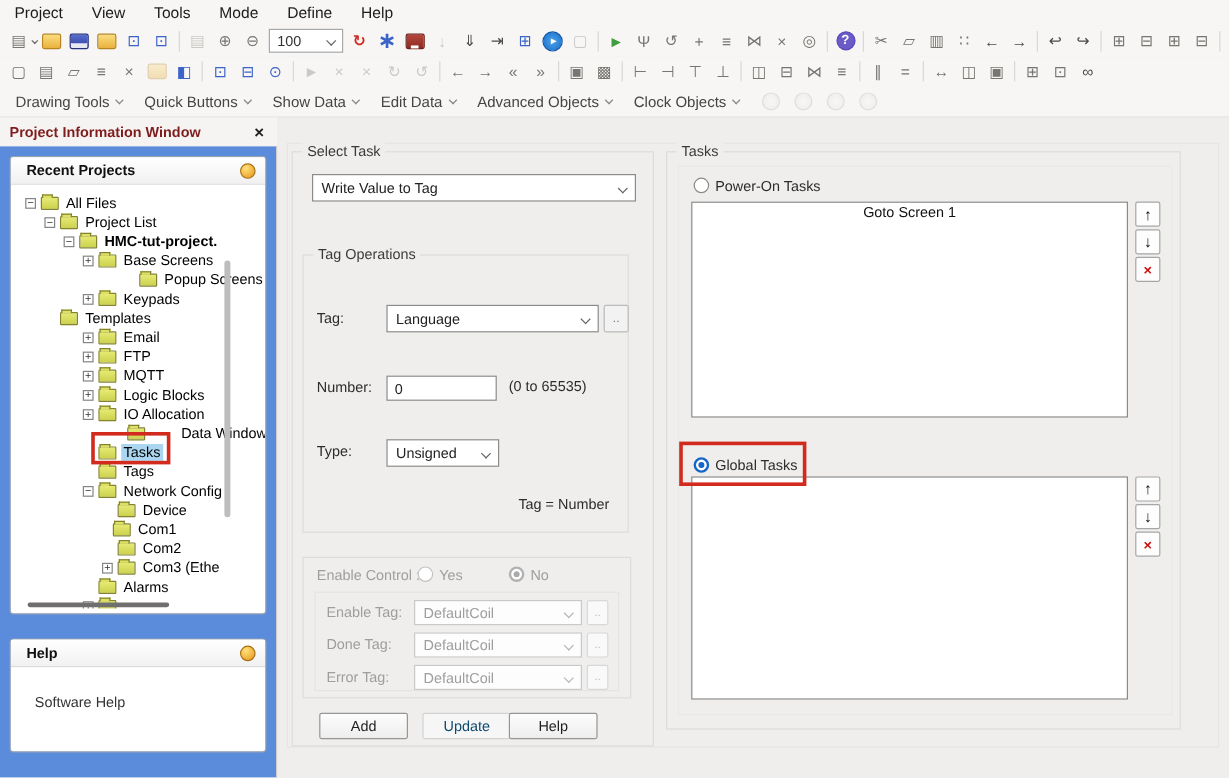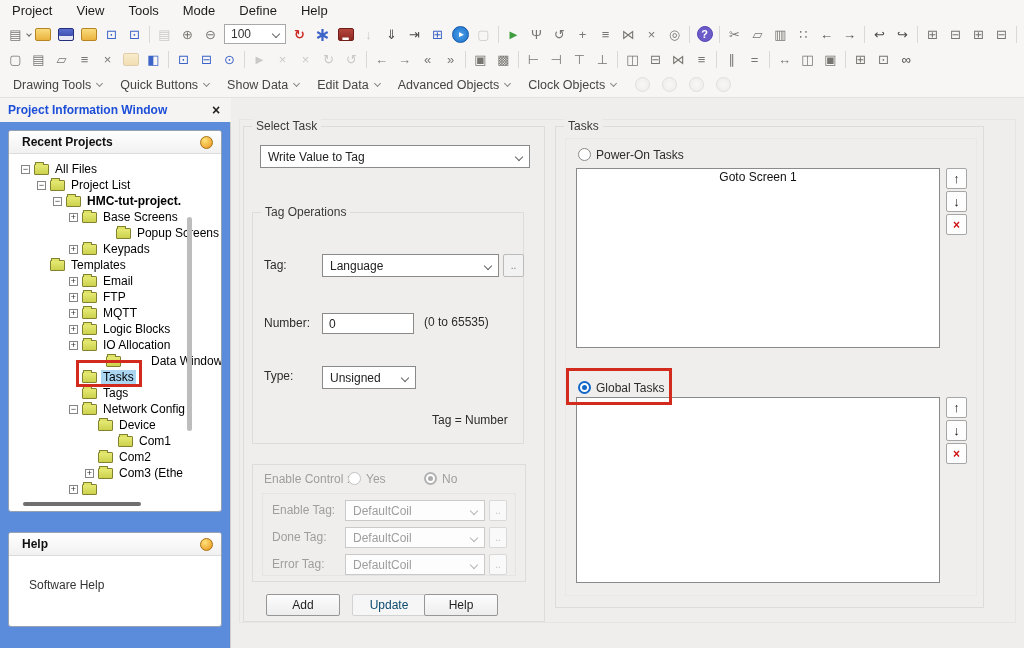--- a/index.html
+++ b/index.html
@@ -29,21 +29,21 @@
   .chip.circ{width:15px;height:15px;border-radius:50%;background:radial-gradient(#fbfbfb,#d9d9d9);border:1px solid #b2b2b2;}
   .chev{display:inline-block;width:6px;height:6px;border-right:1.5px solid #666;border-bottom:1.5px solid #666;transform:rotate(45deg);flex:none;}
   .tb-caret{display:inline-flex;align-items:center;justify-content:center;width:11px;height:22px;}
   .tb-caret .chev{width:4px;height:4px;}
   .tb-combo{display:inline-flex;align-items:center;justify-content:space-between;width:62px;height:20px;background:#fff;border:1px solid #a8a8a8;padding:0 6px;font-size:12px;color:#333;margin:0 2px;flex:none;}
   .tb-btn{display:inline-flex;align-items:center;gap:6px;padding:3px 9px;font-size:12.5px;color:#454545;flex:none;}
   .tb-btn .chev{width:5px;height:5px;border-color:#888;margin-top:-2px;}
 
   
   .pi-header{position:absolute;left:0;top:98px;width:231px;height:24px;background:#f5f4f2;display:flex;align-items:center;}
-  .pi-title{font-size:12px;font-weight:bold;color:#1d4ed8;padding-left:8px;flex:1;}
+  .pi-title{font-size:12px;font-weight:bold;color:#7f1d1d;padding-left:8px;flex:1;}
   .pi-close{width:18px;height:18px;display:flex;align-items:center;justify-content:center;font-size:14px;font-weight:bold;color:#222;margin-right:6px;}
   .blue-panel{position:absolute;left:0;top:122px;width:231px;height:526px;background:#5b8cdb;border-right:1px solid #cfcecb;}
   .white-box{position:absolute;left:8px;width:214px;background:#fff;border:1px solid #96a2b4;border-radius:3px;overflow:hidden;}
   #recent-box{top:8px;height:382px;}
   #help-box{top:410px;height:95px;}
   .wb-header{height:23px;border-bottom:1px solid #dcdcdc;background:linear-gradient(#ffffff,#f1f1f1);display:flex;align-items:center;}
   .wb-title{font-size:12px;font-weight:bold;color:#101010;padding-left:13px;flex:1;}
   .orange-dot{width:13px;height:13px;border-radius:50%;background:radial-gradient(circle at 35% 30%,#ffe27a,#e89318);border:1px solid #a86f10;margin-right:8px;}
   .tree{position:absolute;top:24px;left:0;right:0;height:352px;overflow:hidden;padding-top:6px;}
   .tree-row{display:flex;align-items:center;height:16px;white-space:nowrap;}
@@ -350,34 +350,39 @@
         <div class="tree-row" style="padding-left: 60px;">
           <span class="exp">−</span>
           <span class="folder-ic"></span>
           <span class="tree-label">Network Config</span>
         </div>
         <div class="tree-row" style="padding-left: 76px;">
           <span class="exp-sp"></span>
           <span class="folder-ic"></span>
           <span class="tree-label">Device</span>
         </div>
-        <div class="tree-row" style="padding-left: 96px;">
+        <div class="tree-row" style="padding-left: 72px;">
           <span class="exp-sp"></span>
           <span class="folder-ic"></span>
           <span class="tree-label">Com1</span>
         </div>
         <div class="tree-row" style="padding-left: 76px;">
           <span class="exp-sp"></span>
           <span class="folder-ic"></span>
           <span class="tree-label">Com2</span>
         </div>
         <div class="tree-row" style="padding-left: 76px;">
           <span class="exp">+</span>
           <span class="folder-ic"></span>
           <span class="tree-label">Com3 (Ethe</span>
+        </div>
+        <div class="tree-row" style="padding-left: 60px;">
+          <span class="exp-sp"></span>
+          <span class="folder-ic"></span>
+          <span class="tree-label">Alarms</span>
         </div>
         <div class="tree-row" style="padding-left: 60px;">
           <span class="exp">+</span>
           <span class="folder-ic"></span>
           <span class="tree-label"></span>
         </div>
       </div>
     <div class="vscroll"></div>
     <div class="hscroll"></div>
   </div>

